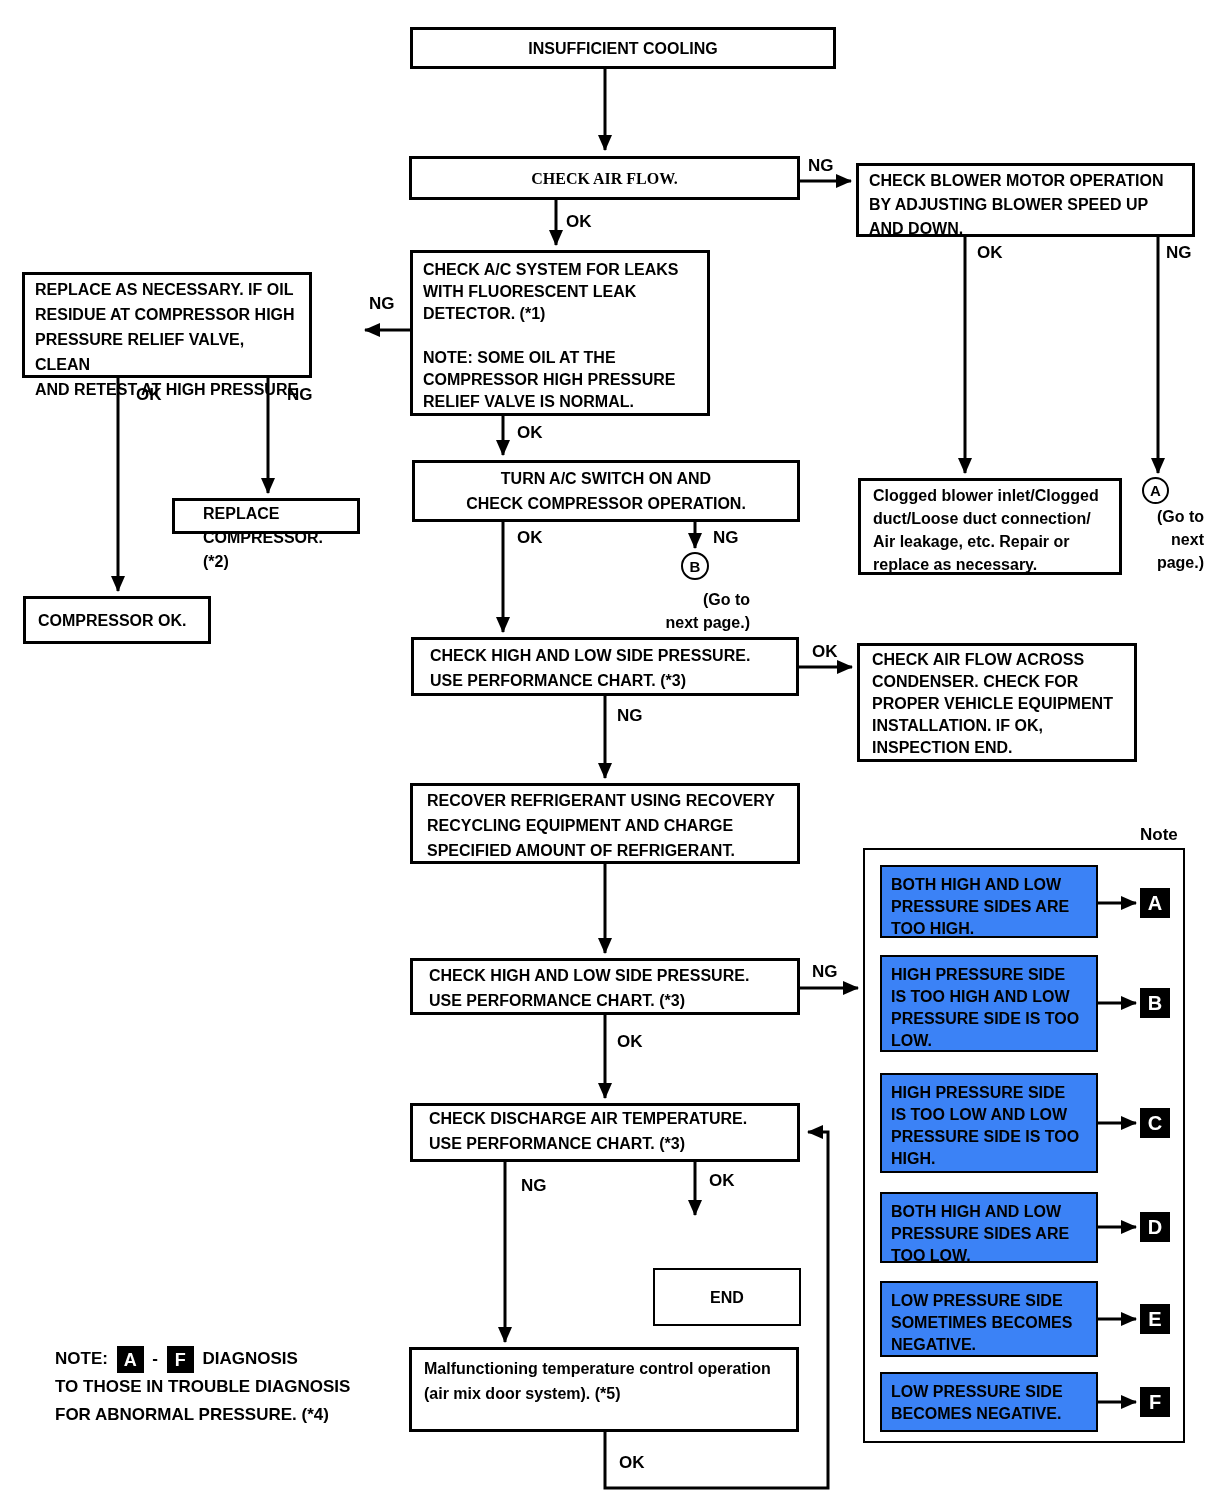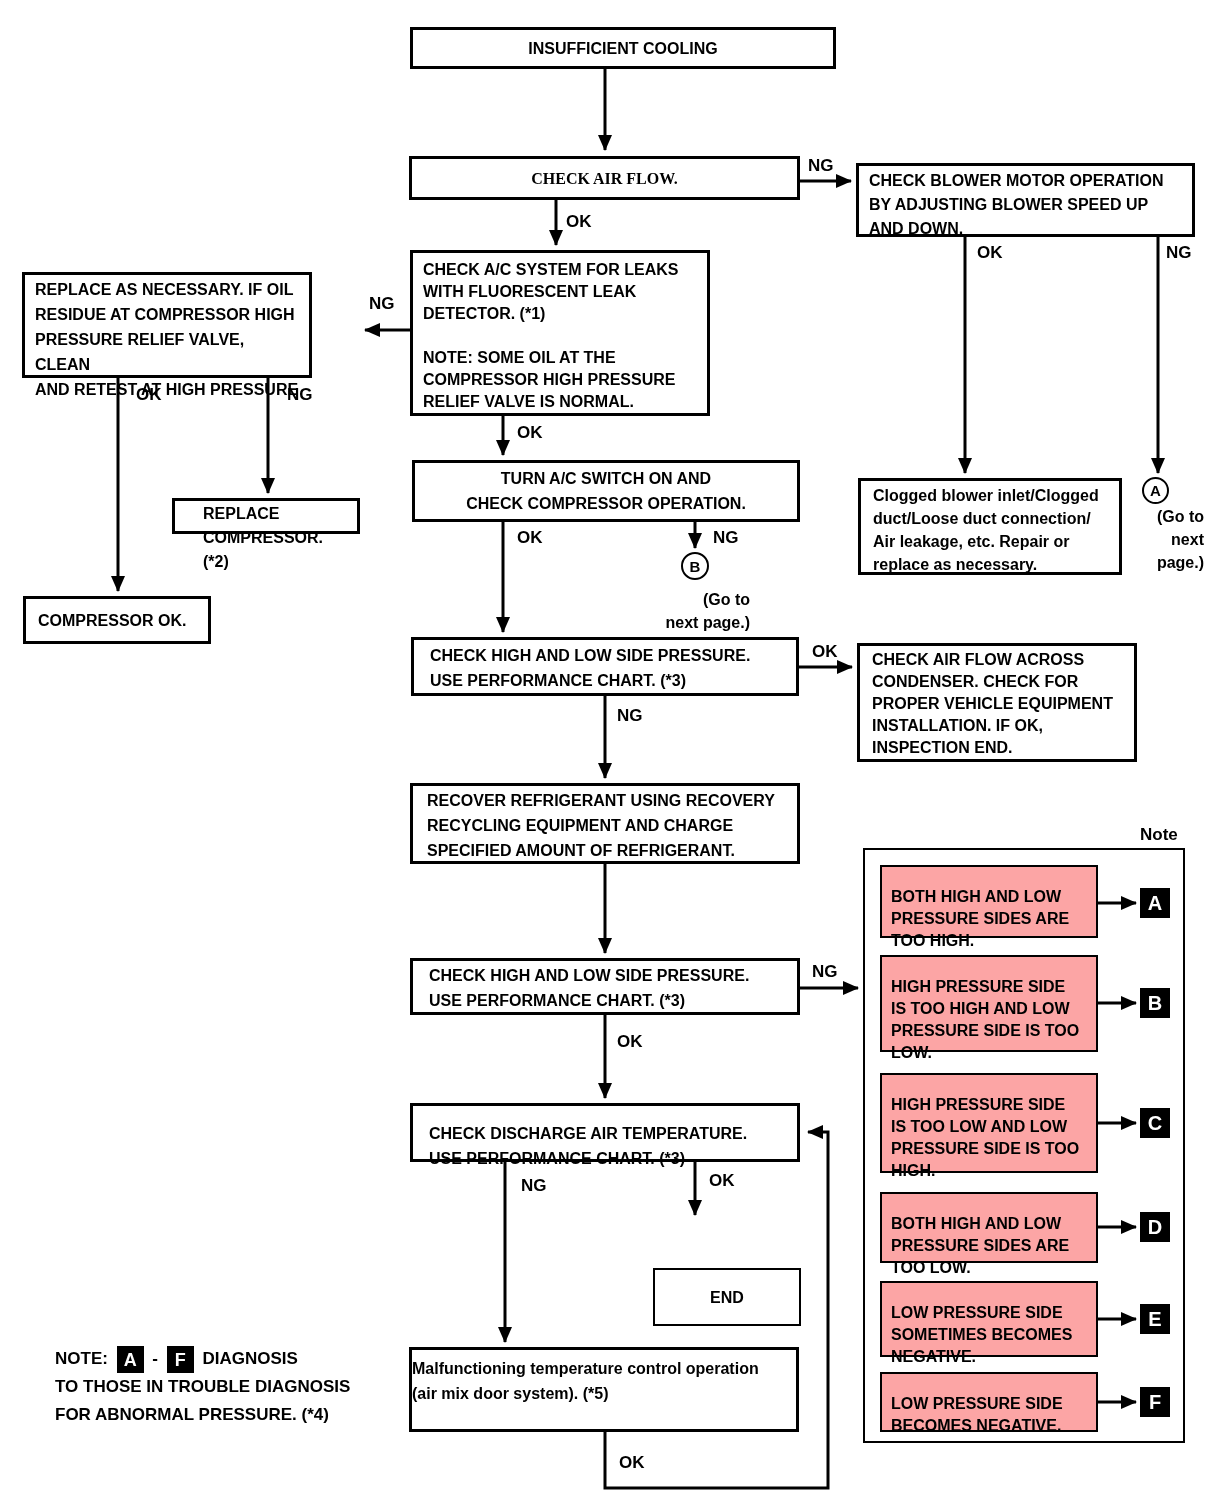--- a/index.html
+++ b/index.html
@@ -9,22 +9,22 @@
   .node{position:absolute;box-sizing:border-box;border:3px solid #000;background:#fff;
         font-size:16px;line-height:25px;white-space:pre-line;}
   .thin{border-width:2px;margin-top:48px;}
   .center{display:flex;align-items:center;justify-content:center;text-align:center;}
   .lbl{position:absolute;font-size:17px;line-height:17px;}
   .circ{position:absolute;box-sizing:border-box;border:2px solid #000;border-radius:50%;
         display:flex;align-items:center;justify-content:center;font-size:15px;background:#fff;}
   .goto{position:absolute;text-align:right;font-size:16px;line-height:23px;white-space:pre-line;}
   .badge{position:absolute;width:30px;height:30px;background:#000;color:#fff;
          display:flex;align-items:center;justify-content:center;font-size:20px;}
-  .notebox{position:absolute;box-sizing:border-box;border:2px solid #000;background:#fca5a5;
-           left:880px;width:218px;padding:19px 9px;font-size:16px;line-height:22px;white-space:pre-line;}
+  .notebox{position:absolute;box-sizing:border-box;border:2px solid #000;background:#3b82f6;
+           left:880px;width:218px;padding:7px 9px;font-size:16px;line-height:22px;white-space:pre-line;}
   .inlbadge{display:inline-flex;width:27px;height:27px;background:#000;color:#fff;
             align-items:center;justify-content:center;font-size:18px;vertical-align:middle;margin:0 4px;}
   #footnote{position:absolute;left:55px;top:1345px;width:340px;font-size:17px;line-height:28px;}
 </style>
 </head>
 <body>
 
 <div id="page">
 
   <svg id="lines" viewBox="0 0 1216 1510" xmlns="http://www.w3.org/2000/svg">
@@ -105,26 +105,26 @@
 INSTALLATION. IF OK,
 INSPECTION END.</div>
 
   <div class="node" style="left:410px;top:783px;width:390px;height:81px;padding:2px 14px;">RECOVER REFRIGERANT USING RECOVERY
 RECYCLING EQUIPMENT AND CHARGE
 SPECIFIED AMOUNT OF REFRIGERANT.</div>
 
   <div class="node" style="left:410px;top:958px;width:390px;height:57px;padding:2px 16px;">CHECK HIGH AND LOW SIDE PRESSURE.
 USE PERFORMANCE CHART. (*3)</div>
 
-  <div class="node" style="left:410px;top:1103px;width:390px;height:59px;padding:15px 16px;">CHECK DISCHARGE AIR TEMPERATURE.
+  <div class="node" style="left:410px;top:1103px;width:390px;height:59px;padding:0 16px;">CHECK DISCHARGE AIR TEMPERATURE.
 USE PERFORMANCE CHART. (*3)</div>
 
   <div class="node thin center" style="left:653px;top:1220px;width:148px;height:58px;">END</div>
 
-  <div class="node" style="left:409px;top:1347px;width:390px;height:85px;padding:6px 0;">Malfunctioning temperature control operation
+  <div class="node" style="left:409px;top:1347px;width:390px;height:85px;padding:6px 12px;">Malfunctioning temperature control operation
 (air mix door system). (*5)</div>
 
   <div class="circ" style="left:1142px;top:477px;width:27px;height:27px;">
     <span>A</span>
   </div>
   <div class="goto" style="left:1108px;top:505px;width:96px;">(Go to
 next
 page.)</div>
 
   <div class="circ" style="left:681px;top:552px;width:28px;height:28px;">

